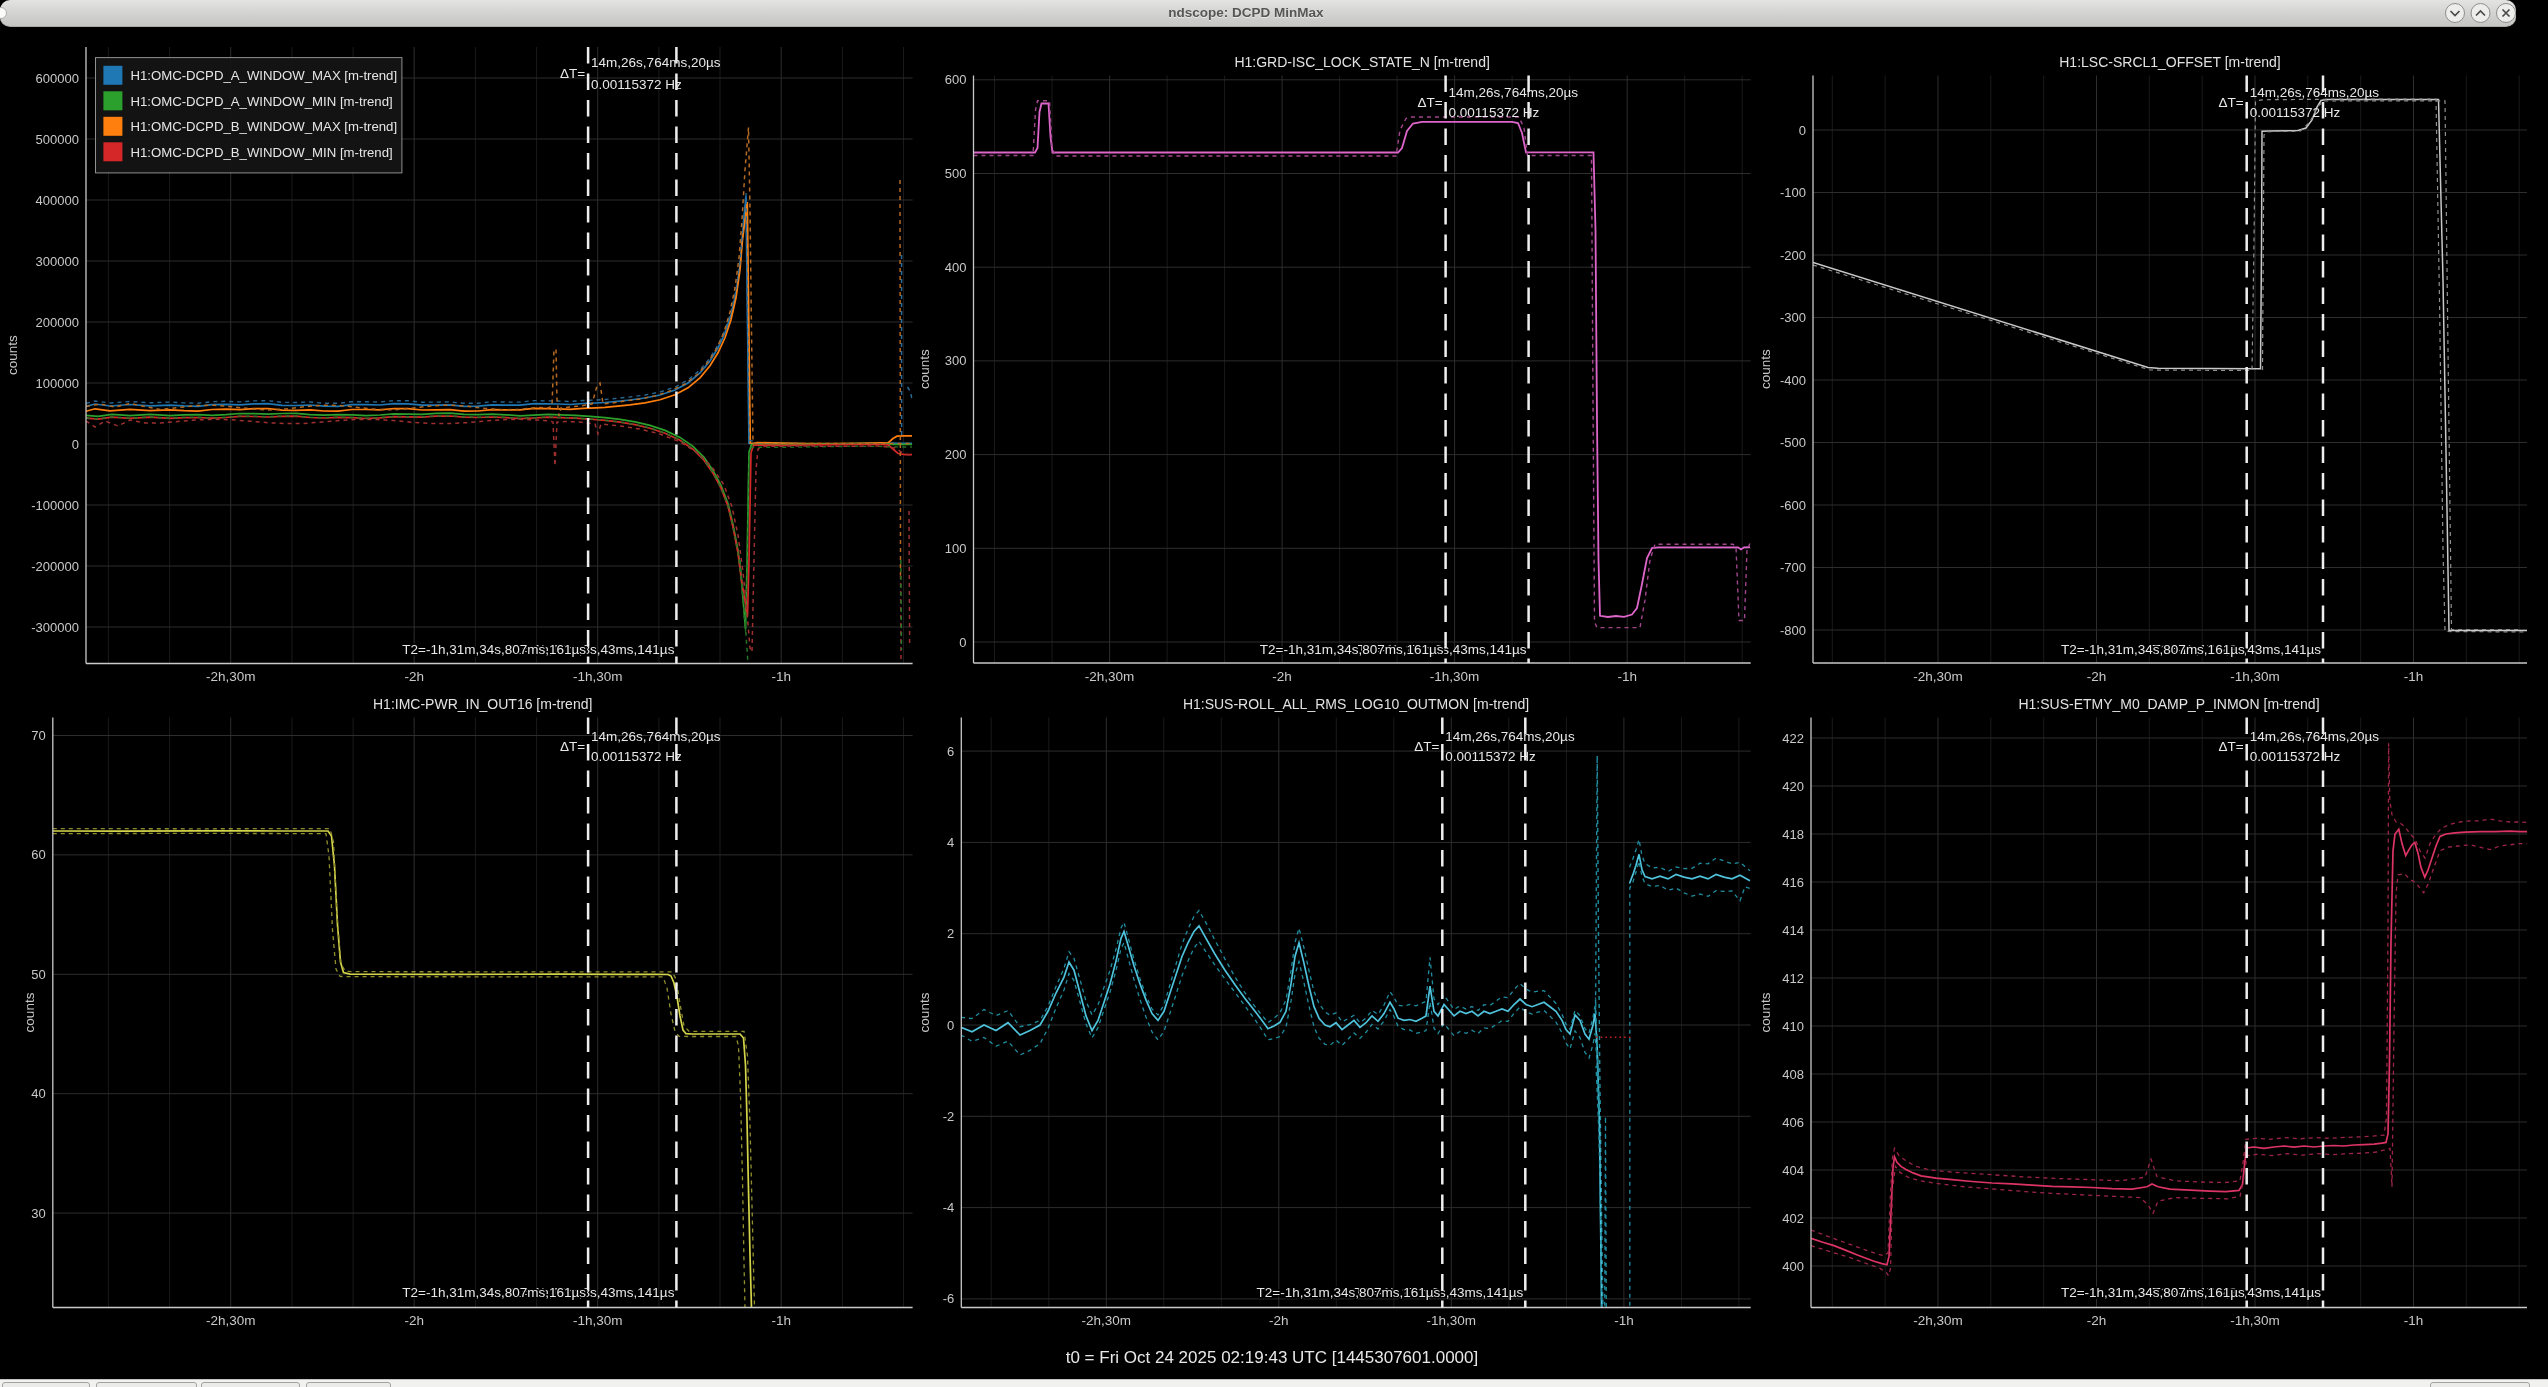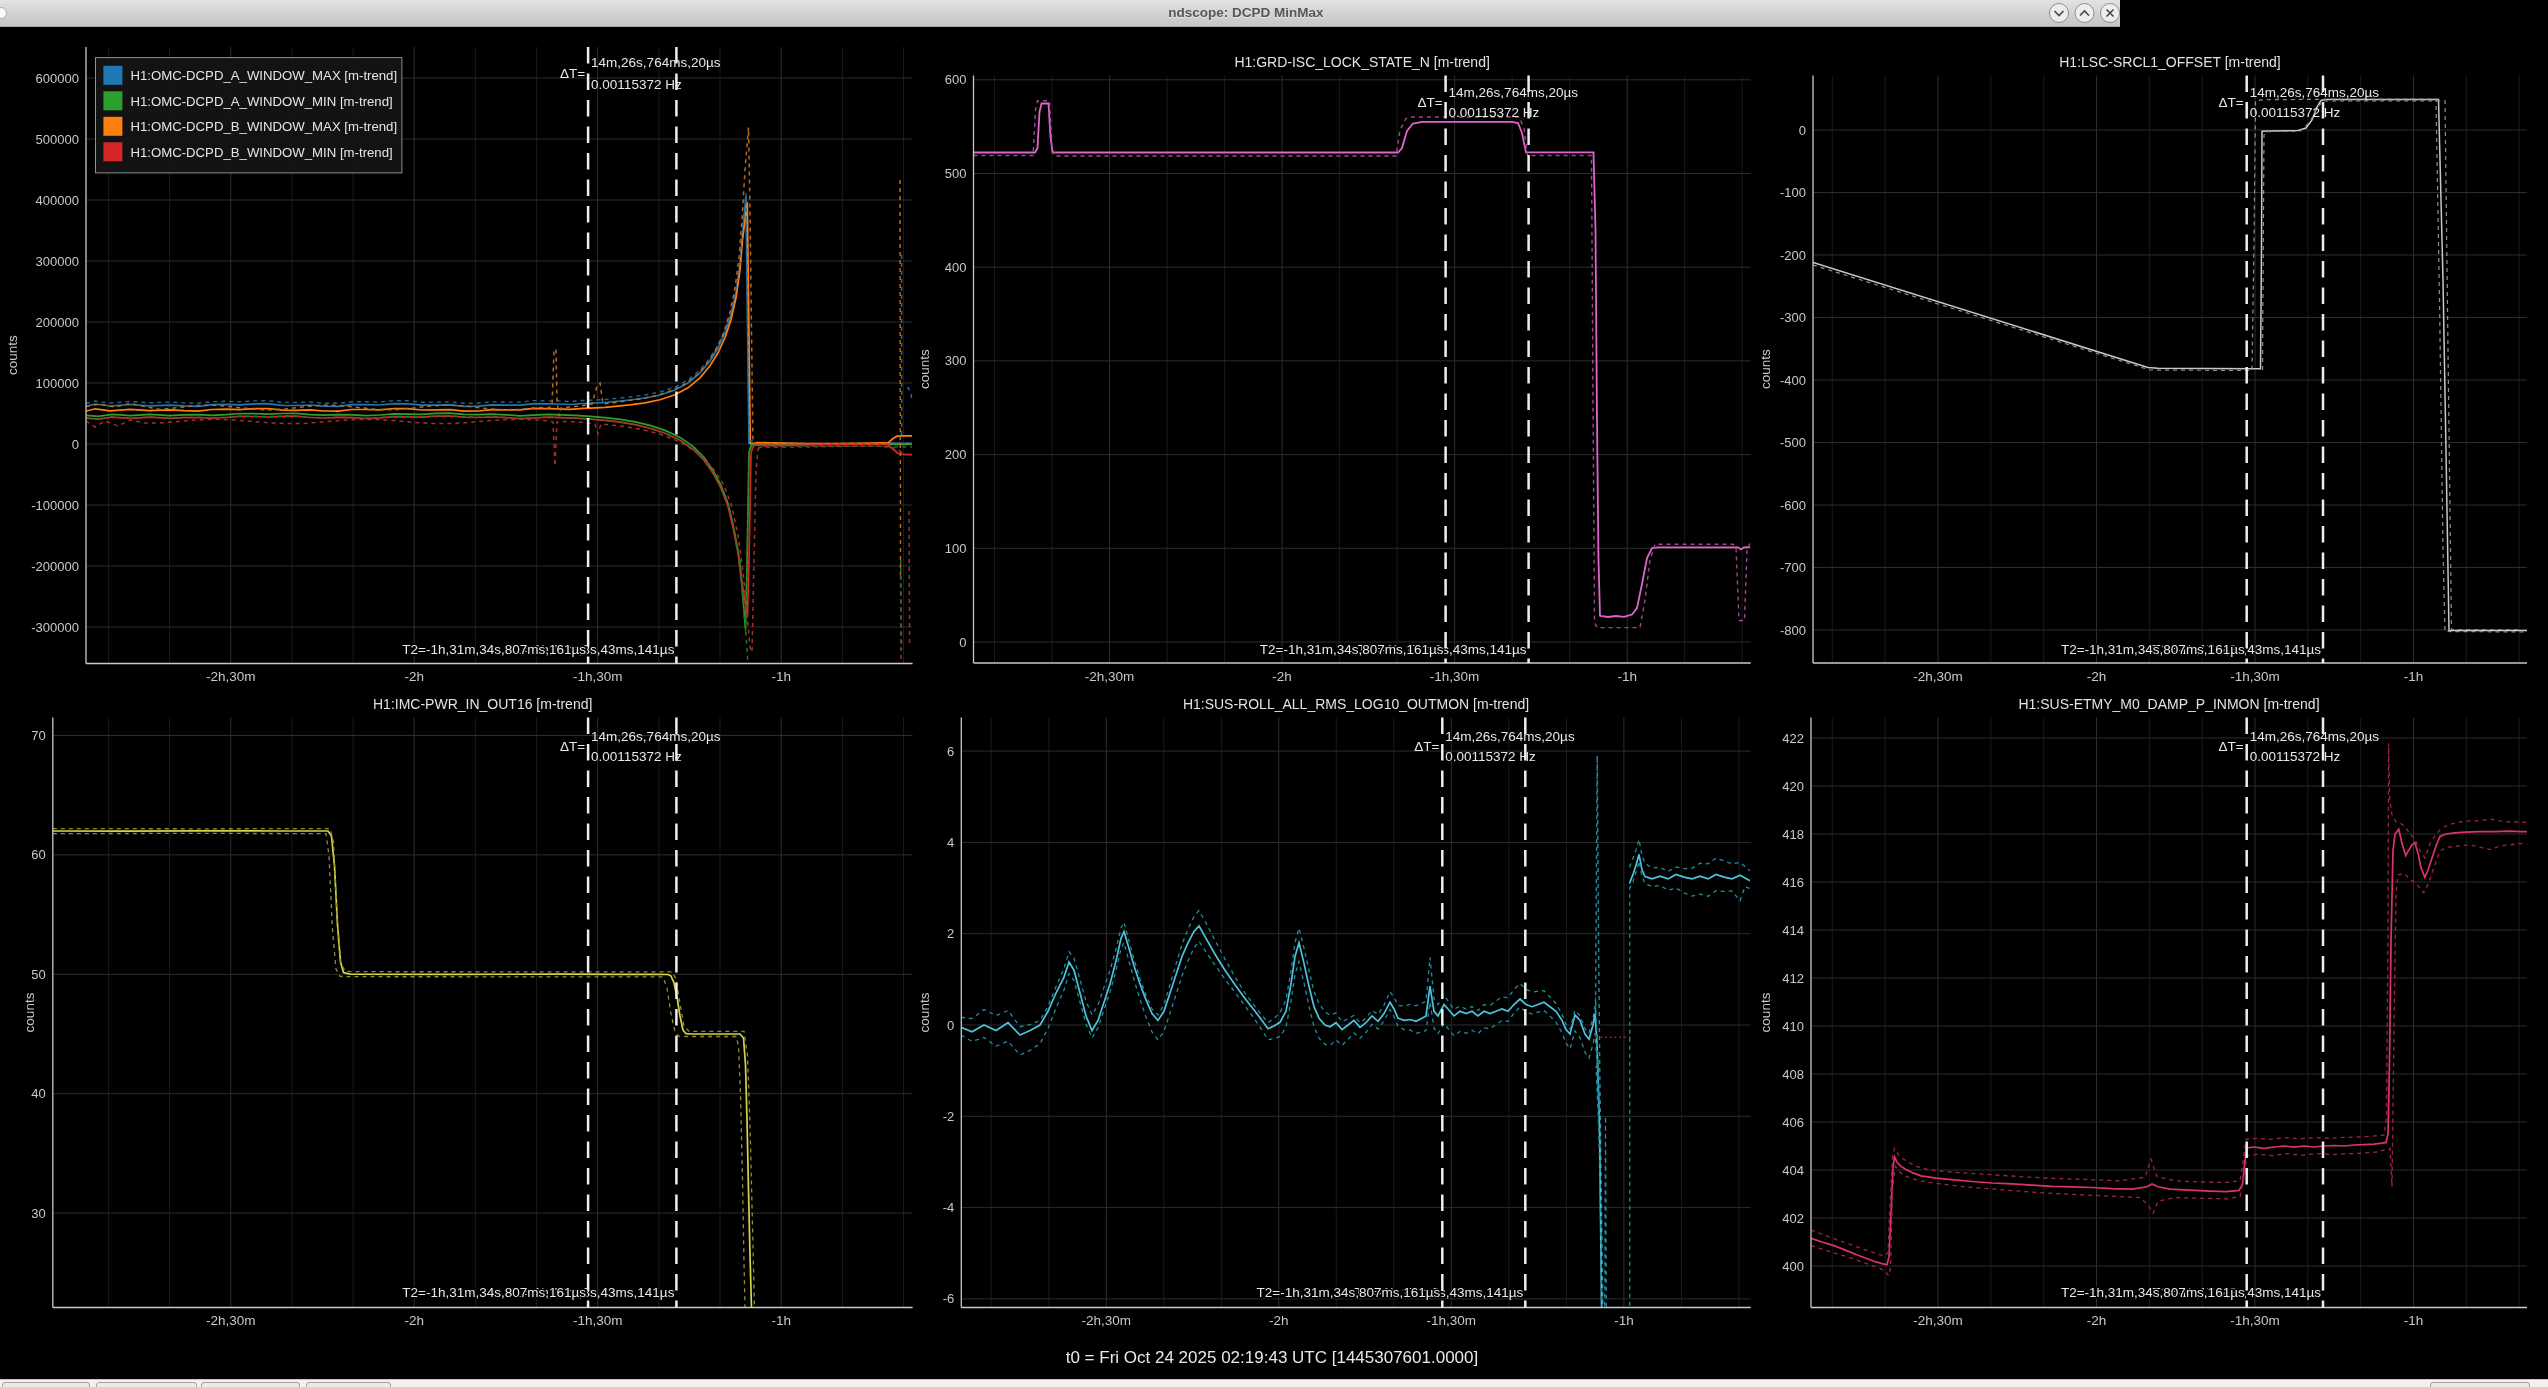--- a/index.html
+++ b/index.html
@@ -1,17 +1,17 @@
 <!DOCTYPE html>
 <html><head><meta charset="utf-8">
 <style>
 html,body{margin:0;padding:0;background:#000;}
 body{width:2548px;height:1387px;position:relative;overflow:hidden;font-family:"Liberation Sans",sans-serif;}
-#tbar{position:absolute;left:0;top:0;width:2120px;height:26px;
- background:linear-gradient(#e3e3e1,#d0d0ce 60%,#c6c6c4);border-bottom:1px solid #a9a9a7;}
+#tbar{position:absolute;left:0;top:0;width:2516px;height:26px;
+ background:linear-gradient(#e3e3e1,#d0d0ce 60%,#c6c6c4);border-bottom:1px solid #a9a9a7;border-radius:10px;}
 #tbar .t{position:absolute;left:0;width:2492px;top:5px;text-align:center;font-size:13.5px;color:#565656;font-weight:bold;text-shadow:0 1px 0 rgba(255,255,255,.55);}
 #bbar{position:absolute;left:0;top:1379px;width:2548px;height:8px;background:#f1f1ef;border-top:1px solid #c4c4c2;}
 .bbtn{position:absolute;top:1381.5px;height:10px;background:#ebebe9;border:1px solid #a2a2a0;border-radius:3px;box-sizing:border-box;}
 </style></head>
 <body>
 <svg width="2548" height="1387" viewBox="0 0 2548 1387" style="position:absolute;left:0;top:0">
 <rect x="0" y="26" width="2548" height="1361" fill="#000"></rect>
 <clipPath id="clip0">
       <rect x="86.0" y="47.0" width="826.6" height="616.5"></rect>
     </clipPath>

